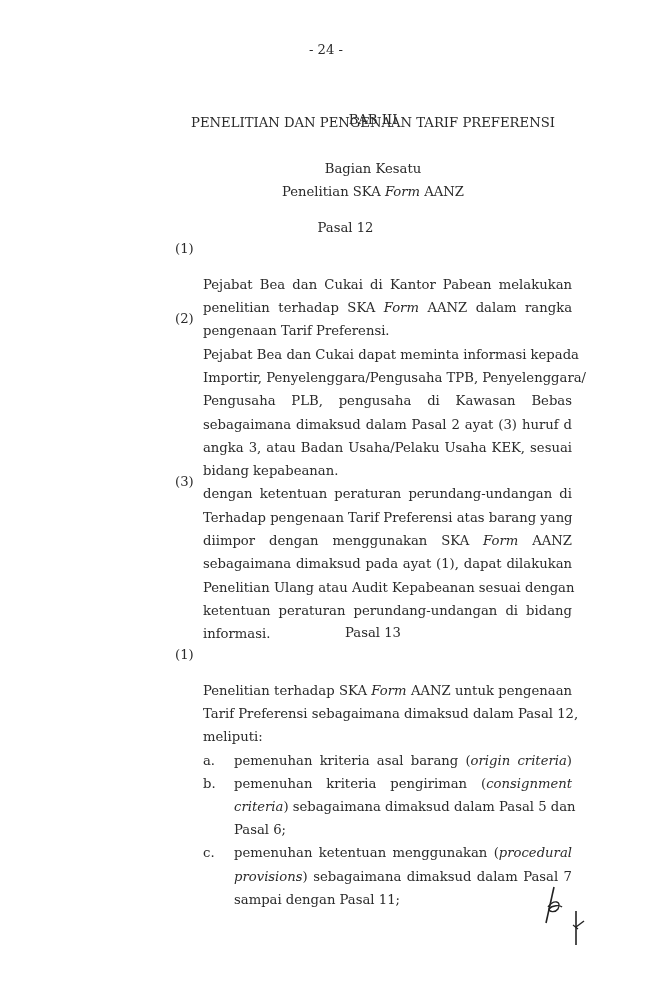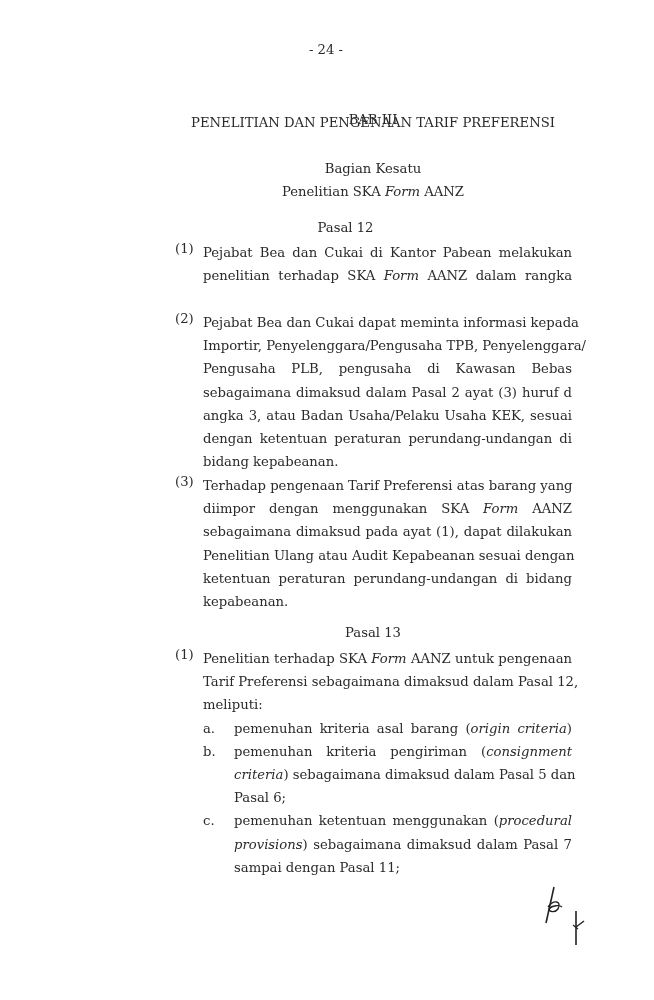--- a/index.html
+++ b/index.html
@@ -6,21 +6,21 @@
     body {
       width: 654px; height: 1000px; position: relative; overflow: hidden;
       font-family: "DejaVu Serif", "Liberation Serif", serif;
       color: #2a2a2a;
       font-size: 13.2px;
     }
     .page-number { position: absolute; top: 42px; left: 0; width: 642px; text-align: center; padding-left: 10px; box-sizing: border-box; }
     .center { position: absolute; left: 0; width: 654px; text-align: center; padding-left: 92px; box-sizing: border-box; white-space: nowrap; }
     .ayat { position: absolute; left: 175px; width: 397px; }
     .ayat .num { position: absolute; left: 0; top: 0; }
-    .ayat .body { margin-left: 28px; text-align: justify; line-height: 23.2px; }
+    .ayat .body { margin-left: 28px; text-align: justify; line-height: 23.2px; margin-top: 32px; }
     .sub { position: relative; margin-top: 0; }
     .sub .letter { position: absolute; left: 0; top: 0; }
     .sub .sbody { margin-left: 31px; text-align: justify; line-height: 23.2px; }
     .line { display: block; text-align: justify; text-align-last: justify; white-space: nowrap; }
     .line.last { text-align-last: left; }
     i { }
     .sig { position: absolute; left: 540px; top: 885px; }
   </style>
 </head>
 <body>
@@ -35,45 +35,46 @@
   <div class="center" style="top:161px;">Bagian Kesatu</div>
   <div class="center" style="top:184px;"><span>Penelitian SKA </span><i>Form</i><span> AANZ</span></div>
 
   <div class="center" style="top:220px;padding-left:37px;">Pasal 12</div>
 
   <div class="ayat" style="top:241px;">
     <span class="num">(1)</span>
     <div class="body">
       <span class="line">Pejabat Bea dan Cukai di Kantor Pabean melakukan</span>
       <span class="line"><span>penelitian terhadap SKA </span><i>Form</i><span> AANZ dalam rangka</span></span>
+      <span class="line last">pengenaan Tarif Preferensi.</span>
     </div>
   </div>
 
   <div class="ayat" style="top:311px;">
     <span class="num">(2)</span>
     <div class="body">
       <span class="line">Pejabat Bea dan Cukai dapat meminta informasi kepada</span>
       <span class="line">Importir, Penyelenggara/Pengusaha TPB, Penyelenggara/</span>
       <span class="line">Pengusaha PLB, pengusaha di Kawasan Bebas</span>
       <span class="line">sebagaimana dimaksud dalam Pasal 2 ayat (3) huruf d</span>
       <span class="line">angka 3, atau Badan Usaha/Pelaku Usaha KEK, sesuai</span>
+      <span class="line last">bidang kepabeanan.</span>
       <span class="line">dengan ketentuan peraturan perundang-undangan di</span>
-      <span class="line last">bidang kepabeanan.</span>
     </div>
   </div>
 
   <div class="ayat" style="top:474px;">
     <span class="num">(3)</span>
     <div class="body">
       <span class="line">Terhadap pengenaan Tarif Preferensi atas barang yang</span>
       <span class="line"><span>diimpor dengan menggunakan SKA </span><i>Form</i><span> AANZ</span></span>
       <span class="line">sebagaimana dimaksud pada ayat (1), dapat dilakukan</span>
       <span class="line">Penelitian Ulang atau Audit Kepabeanan sesuai dengan</span>
       <span class="line">ketentuan peraturan perundang-undangan di bidang</span>
-      <span class="line last">kepabeanan.</span>
+      <span class="line last">informasi.</span>
     </div>
   </div>
 
   <div class="center" style="top:625px;">Pasal 13</div>
 
   <div class="ayat" style="top:647px;">
     <span class="num">(1)</span>
     <div class="body">
       <span class="line"><span>Penelitian terhadap SKA </span><i>Form</i><span> AANZ untuk pengenaan</span></span>
       <span class="line">Tarif Preferensi sebagaimana dimaksud dalam Pasal 12,</span>

